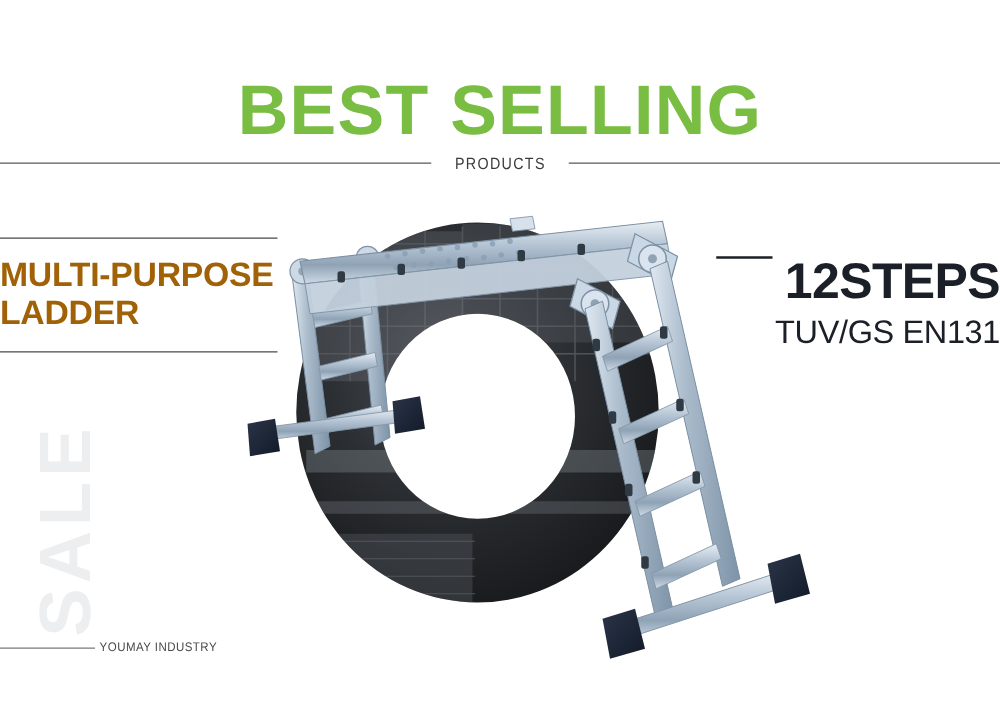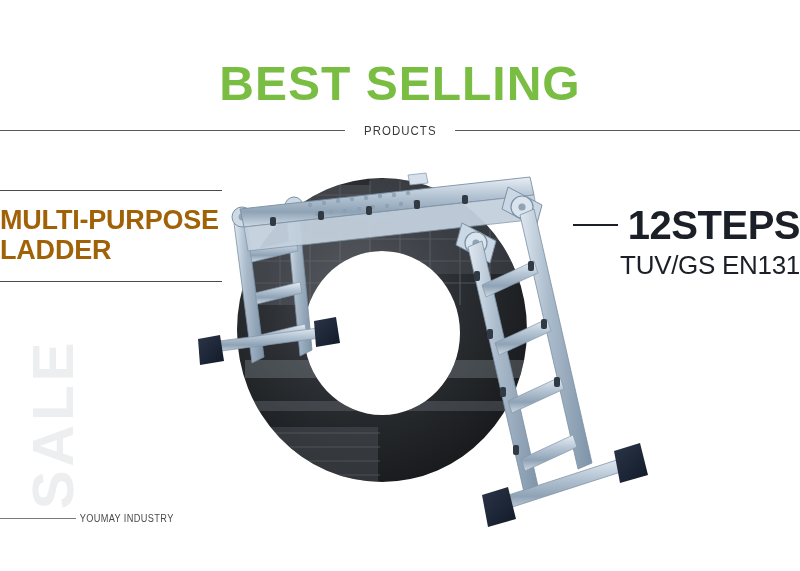--- a/index.html
+++ b/index.html
@@ -18,21 +18,21 @@
     overflow: hidden;
   }
 
   
   .headline {
     position: absolute;
     top: 60px;
     left: 0;
     width: 800px;
     text-align: center;
-    font-size: 48px;
+    font-size: 56px;
     font-weight: bold;
     letter-spacing: 1px;
     color: #79bd43;
     line-height: 1;
   }
 
   .subhead-rule {
     position: absolute;
     top: 122px;
     left: 0;
@@ -99,21 +99,21 @@
   
   .right-block {
     position: absolute;
     right: 0;
     top: 205px;
     width: 230px;
     text-align: right;
   }
   .right-main-row {
     display: flex;
-    align-items: center;
+    align-items: flex-start;
     justify-content: flex-end;
   }
   .right-dash {
     flex: 0 0 auto;
     width: 45px;
     height: 2px;
     background: #1b1f27;
     margin-right: 10px;
   }
   .right-steps {

